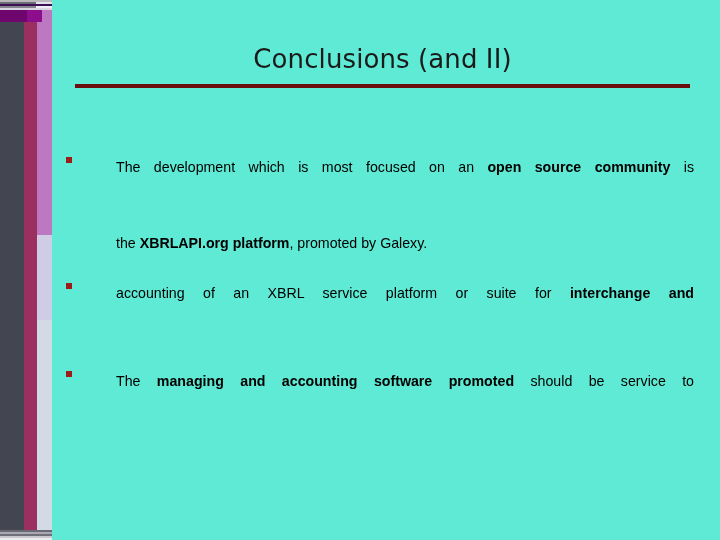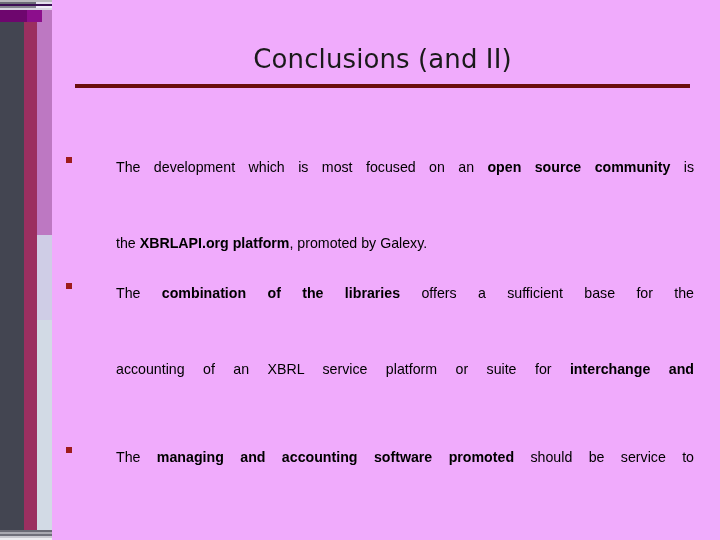--- a/index.html
+++ b/index.html
@@ -12,21 +12,21 @@
     height: 540px;
     overflow: hidden;
     font-family: "Liberation Sans", sans-serif;
     -webkit-font-smoothing: antialiased;
   }
 
   #slide {
     position: relative;
     width: 720px;
     height: 540px;
-    background: #f0abfc;
+    background: #5eead4;
     overflow: hidden;
   }
 
   
   .deco-col {
     position: absolute;
     top: 0;
     bottom: 0;
   }
   
@@ -218,21 +218,20 @@
       <div class="bullet-block">
         <span class="bullet-mark"></span>
         <div class="bullet-text">
           <span class="ln"><span>The development which is most focused on an </span><b>open source community</b><span> is</span></span>
           <span class="ln natural"><span>the </span><b>XBRLAPI.org platform</b><span>, promoted by Galexy.</span></span>
         </div>
       </div>
       <div class="bullet-block">
         <span class="bullet-mark"></span>
         <div class="bullet-text">
-          <span class="ln"><span>The </span><b>combination of the libraries</b><span> offers a sufficient base for the</span></span>
           <span class="ln"><span>accounting of an XBRL service platform or suite for </span><b>interchange and</b></span>
         </div>
       </div>
       <div class="bullet-block">
         <span class="bullet-mark"></span>
         <div class="bullet-text">
           <span class="ln"><span>The </span><b>managing and accounting software promoted</b><span> should be service to</span></span>
         </div>
       </div>
     </div>

